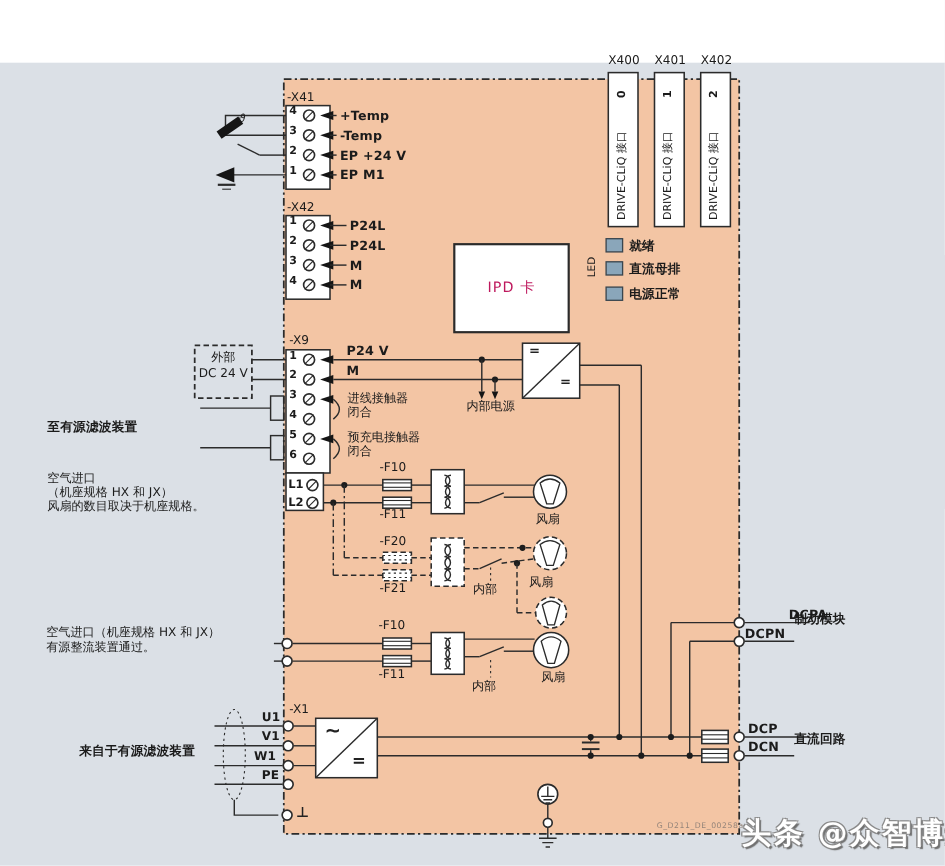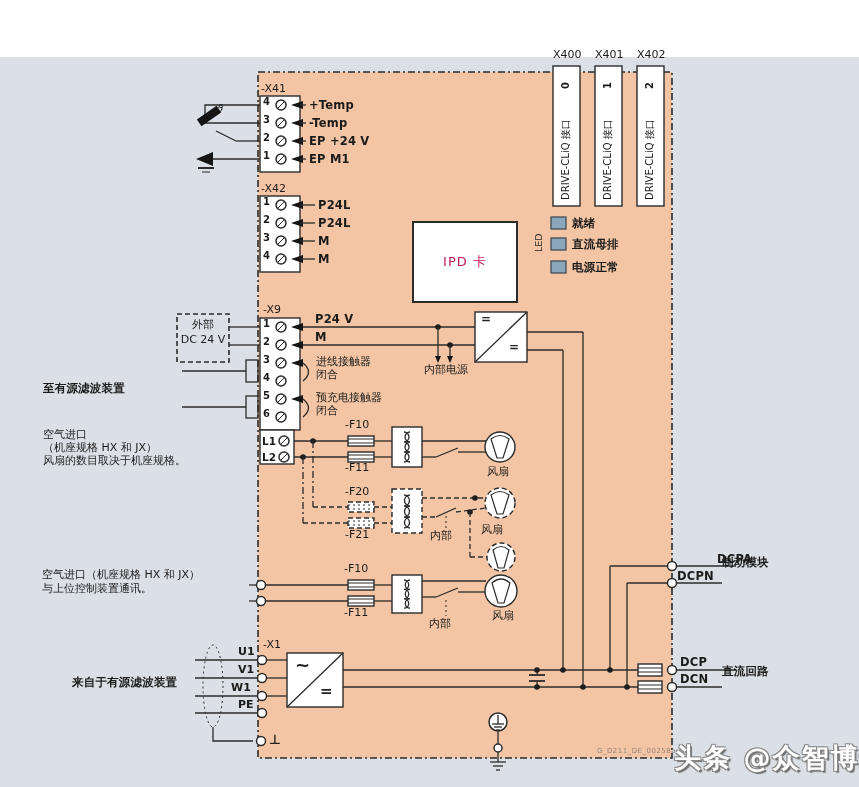--- a/index.html
+++ b/index.html
@@ -398,21 +398,21 @@
 
   <div class="L" style="left:424px;top:364px;">内部电源</div>
   <div class="L mark" style="left:481px;top:313px;font-size:12px;">=</div>
   <div class="L mark" style="left:509px;top:341px;font-size:12px;">=</div>
 
   <div class="L sig" style="left:43px;top:382px;">至有源滤波装置</div>
   <div class="L" style="left:43px;top:429px;">空气进口</div>
   <div class="L" style="left:43px;top:442px;">（机座规格 HX 和 JX）</div>
   <div class="L" style="left:43px;top:455px;">风扇的数目取决于机座规格。</div>
   <div class="L" style="left:42px;top:569px;">空气进口（机座规格 HX 和 JX）</div>
-  <div class="L" style="left:42px;top:583px;">与上位控制装置通讯。</div>
+  <div class="L" style="left:42px;top:583px;">有源整流装置通过。</div>
   <div class="L sig" style="left:72px;top:676px;">来自于有源滤波装置</div>
 
   <div class="L pin" style="left:262px;top:435px;font-size:10.5px;">L1</div>
   <div class="L pin" style="left:262px;top:451px;font-size:10.5px;">L2</div>
   <div class="L" style="left:345px;top:419px;">-F10</div>
   <div class="L" style="left:345px;top:462px;">-F11</div>
   <div class="L" style="left:345px;top:486px;">-F20</div>
   <div class="L" style="left:345px;top:529px;">-F21</div>
   <div class="L" style="left:344px;top:563px;">-F10</div>
   <div class="L" style="left:344px;top:607px;">-F11</div>

